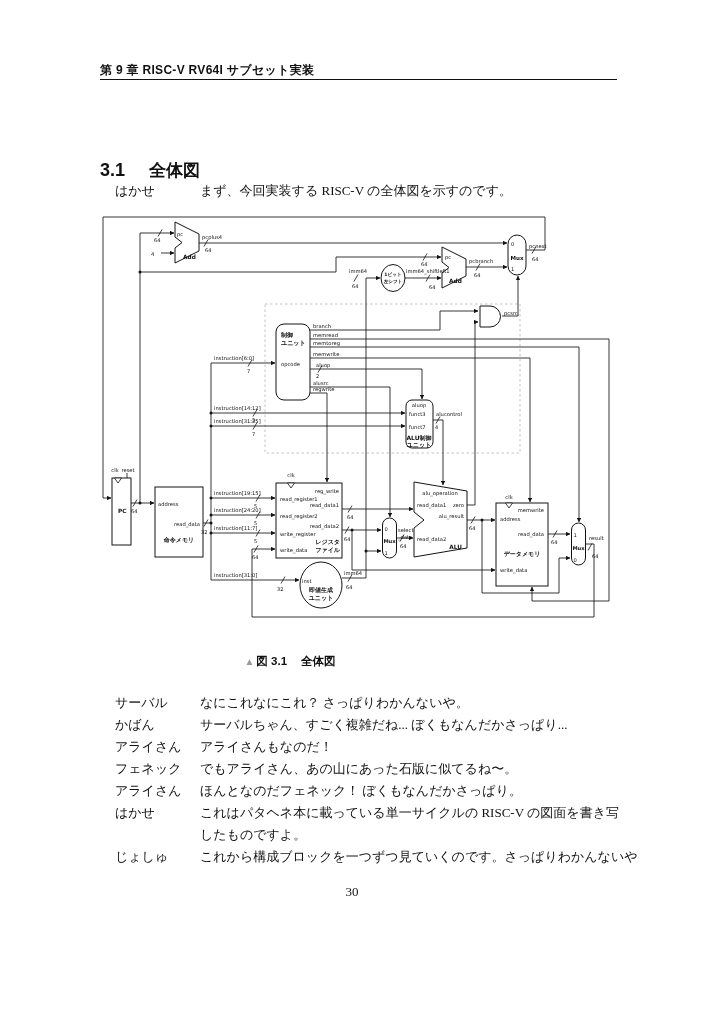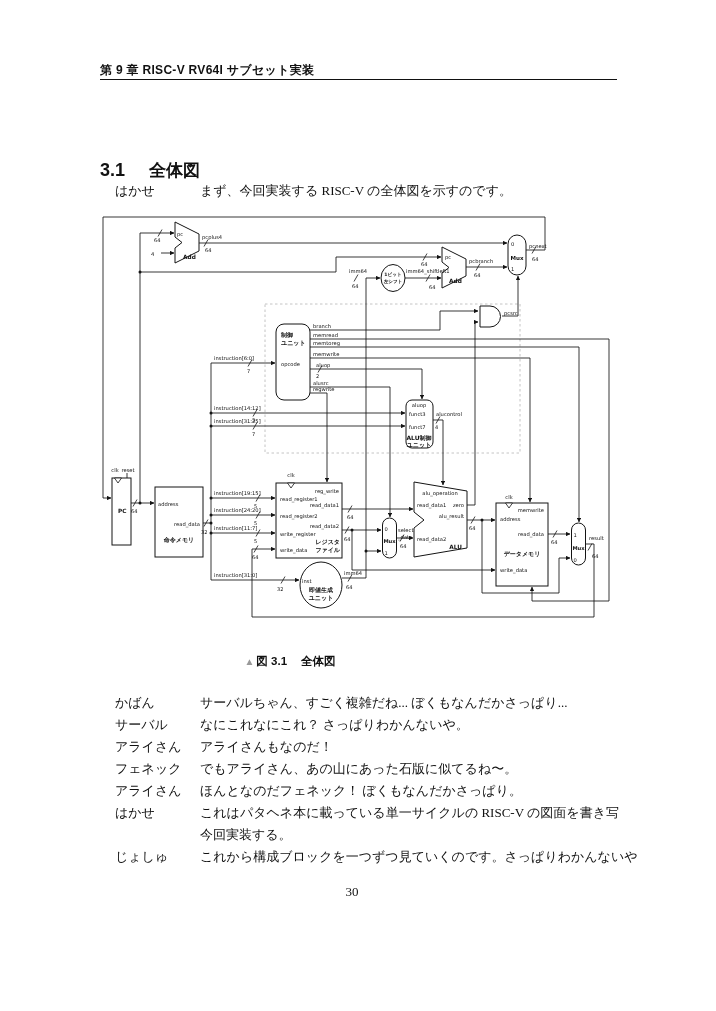--- a/index.html
+++ b/index.html
@@ -248,39 +248,39 @@
         <text x="252" y="559" font-size="5" font-weight="normal" text-anchor="start">64</text>
       </g>
   </svg>
 
   <div class="caption">
     <span class="tri">▲</span><span class="capnum">図 3.1</span><span class="captitle">全体図</span>
   </div>
 
   <div class="bottom-dialogs">
     <div class="dialog-row">
+      <span class="dname">サーバル</span><span class="dtext">なにこれなにこれ？ さっぱりわかんないや。</span>
+    </div>
+    <div class="dialog-row">
       <span class="dname">かばん</span><span class="dtext">サーバルちゃん、すごく複雑だね... ぼくもなんだかさっぱり...</span>
     </div>
     <div class="dialog-row">
-      <span class="dname">サーバル</span><span class="dtext">なにこれなにこれ？ さっぱりわかんないや。</span>
-    </div>
-    <div class="dialog-row">
       <span class="dname">アライさん</span><span class="dtext">アライさんもなのだ！</span>
     </div>
     <div class="dialog-row">
       <span class="dname">フェネック</span><span class="dtext">でもアライさん、あの山にあった石版に似てるね〜。</span>
     </div>
     <div class="dialog-row">
       <span class="dname">アライさん</span><span class="dtext">ほんとなのだフェネック！ ぼくもなんだかさっぱり。</span>
     </div>
     <div class="dialog-row">
       <span class="dname">はかせ</span><span class="dtext">これはパタヘネ本に載っている単一サイクルの RISC-V の図面を書き写</span>
     </div>
     <div class="dialog-row">
-      <span class="dname"></span><span class="dtext">今回実装する。</span>
+      <span class="dname"></span><span class="dtext">したものですよ。</span>
     </div>
     <div class="dialog-row">
       <span class="dname">じょしゅ</span><span class="dtext">これから構成ブロックを一つずつ見ていくのです。さっぱりわかんないや</span>
     </div>
   </div>
 
   <div class="pageno">30</div>
 </div>
 
 </body></html>

